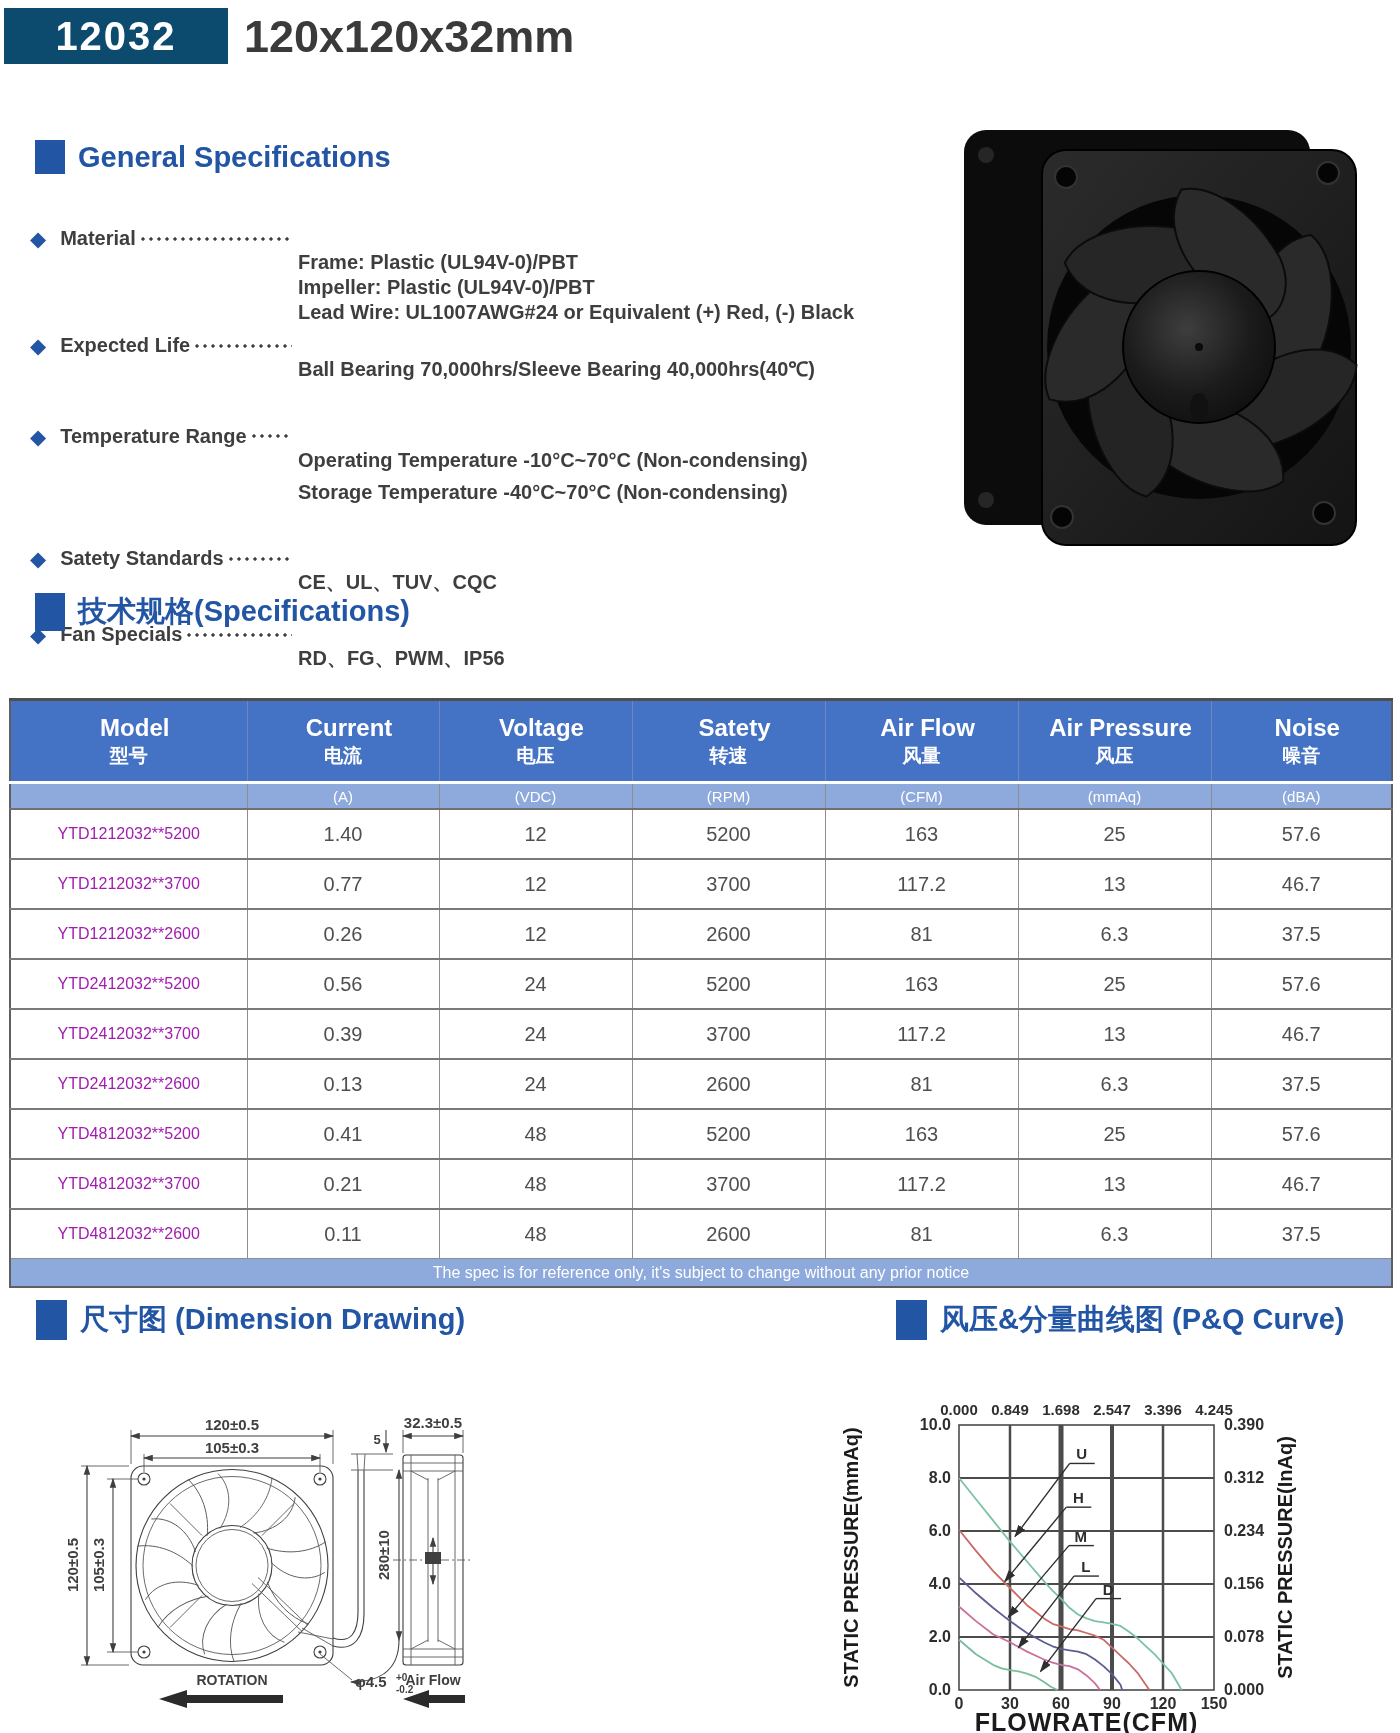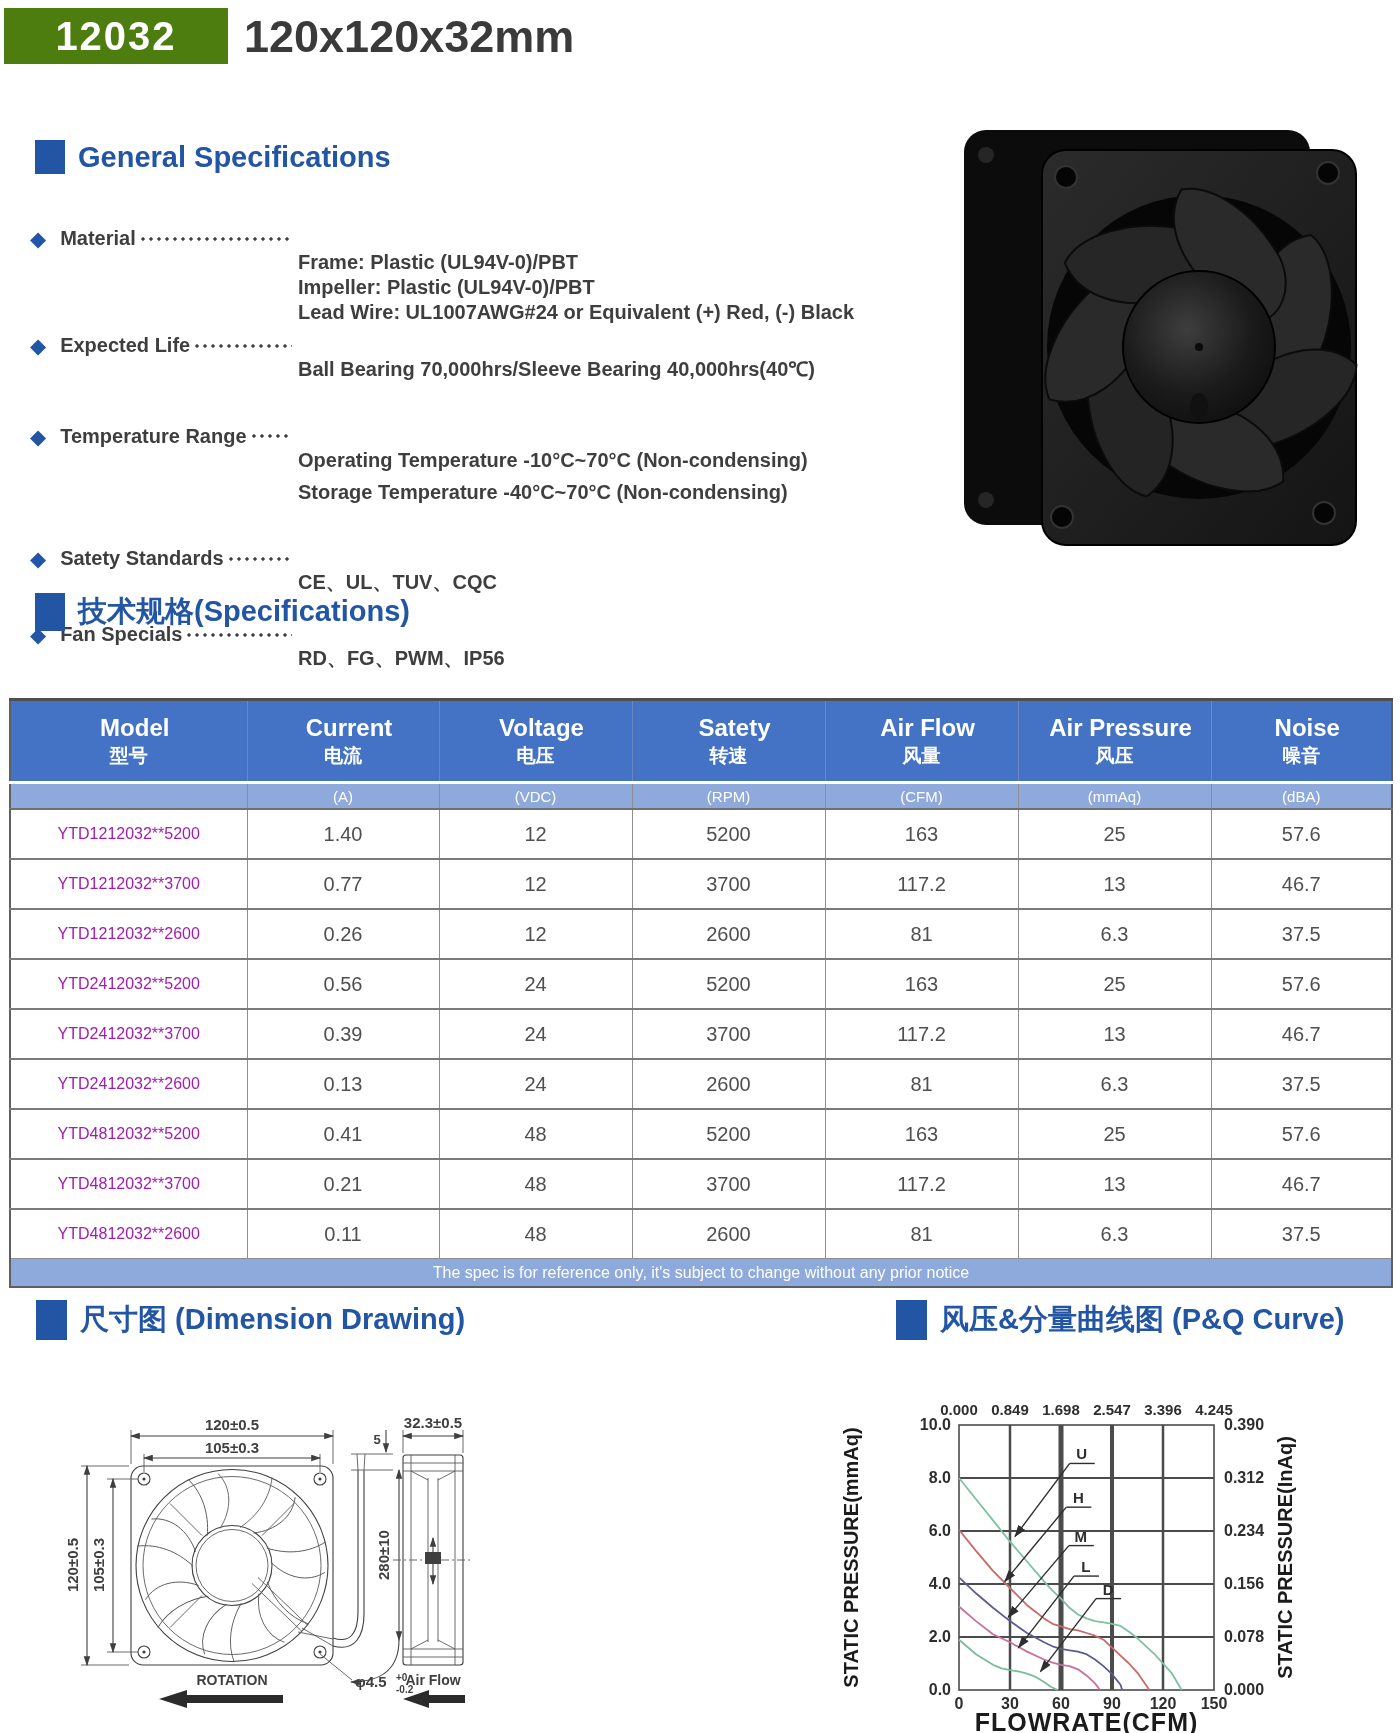--- a/index.html
+++ b/index.html
@@ -1,20 +1,20 @@
 <!DOCTYPE html>
 <html><head>
 <meta charset="utf-8">
 <style>
   html,body { margin:0; padding:0; background:#fff; }
   body { width:1400px; height:1733px; position:relative; font-family:"Liberation Sans",sans-serif; overflow:hidden; }
   .abs { position:absolute; }
 
   
-  .brand-box { left:4px; top:8px; width:224px; height:56px; background:#4d7c0f; color:#fff;
+  .brand-box { left:4px; top:8px; width:224px; height:56px; background:#0c4a6e; color:#fff;
     font-size:40px; font-weight:bold; display:flex; align-items:center; justify-content:center; letter-spacing:2px; }
   .brand-title { left:244px; top:8px; height:56px; line-height:58px; font-size:45px; font-weight:bold; color:#3a3a3a; }
 
   
   .sec-heading { display:flex; align-items:center;padding-left:27px; }
   .sec-bullet { width:30px; height:36px; background:#2355a5; margin-right:13px; flex:none; }
   .sec-heading .sec-title { font-size:29px; font-weight:bold; color:#2355a5; white-space:nowrap; }
   #gs-heading { left:8px; top:140px; }
   #spec2-heading { left:8px; top:592px; }
   #dim-heading { left:9px; top:1300px; }

